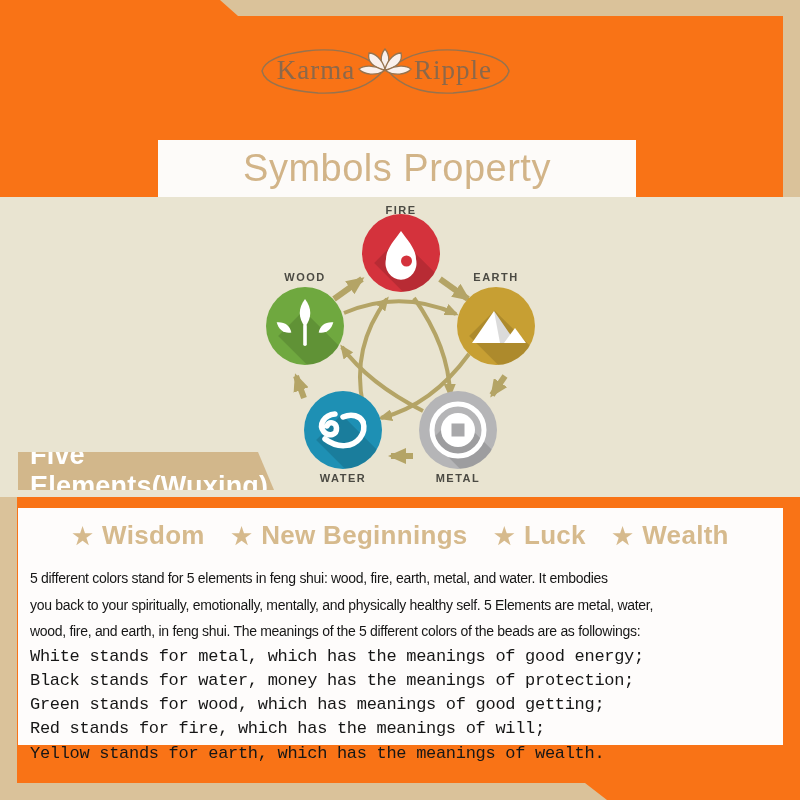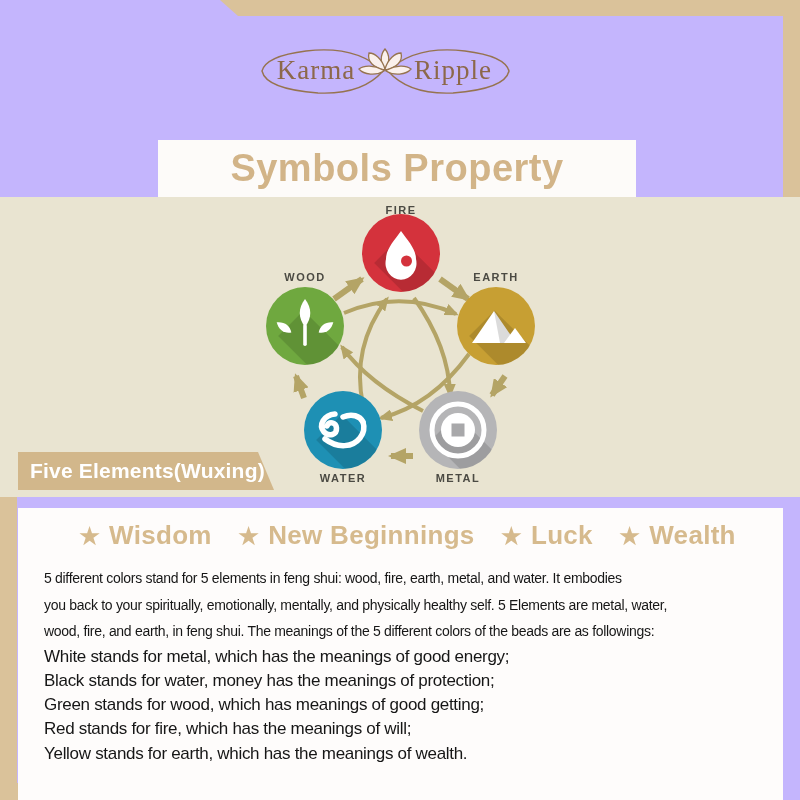--- a/index.html
+++ b/index.html
@@ -1,57 +1,57 @@
 <!DOCTYPE html>
 <html><head>
 <meta charset="utf-8">
 <style>
   * { margin:0; padding:0; box-sizing:border-box; }
   html,body { width:800px; height:800px; }
   body { font-family:"Liberation Sans", sans-serif; }
-  .page { position:relative; width:800px; height:800px; background:#c4b5fd; overflow:hidden; }
+  .page { position:relative; width:800px; height:800px; background:#f97316; overflow:hidden; }
 
   
   .band-top    { position:absolute; left:220px; top:0; width:580px; height:16px; background:#dac29a;
                  clip-path:polygon(0 0,100% 0,100% 100%,18px 100%); }
   .strip-right { position:absolute; left:783px; top:0; width:17px; height:497px; background:#dac29a; }
   .strip-left  { position:absolute; left:0; top:198px; width:17px; height:602px; background:#dac29a;
                  clip-path:polygon(0 0,100% 20px,100% 100%,0 100%); }
   .band-bottom { position:absolute; left:0; top:783px; width:607px; height:17px; background:#dac29a;
                  clip-path:polygon(0 0,585px 0,100% 100%,0 100%); }
 
   
   .logo { position:absolute; left:238px; top:42px; width:320px; height:60px; }
   .logo text { font-family:"Liberation Serif", serif; font-size:27px; fill:#8c684a; letter-spacing:1px; }
 
   
   .title-panel { position:absolute; left:158px; top:140px; width:478px; height:57px;
                  background:#fdfbf9; display:flex; align-items:center; justify-content:center; }
-  .title-panel h1 { font-size:38px; font-weight:bold; color:#d2b488; letter-spacing:0.5px; }
+  .title-panel h1 { font-size:38px; font-weight:normal; color:#d2b488; letter-spacing:0.5px; }
 
   
   .diagram-bg { position:absolute; left:0; top:197px; width:800px; height:300px; background:#e9e4d1; }
   .diagram-svg { position:absolute; left:0; top:197px; width:800px; height:300px; }
   .el-label { font-size:11px; font-weight:bold; letter-spacing:1.5px; fill:#4b4a43; text-anchor:middle; }
 
   
   .wuxing-banner { position:absolute; left:18px; top:452px; width:256px; height:38px; background:#d2b78b;
                    clip-path:polygon(0 0,240px 0,100% 100%,0 100%);
                    display:flex; align-items:center; padding-left:12px; }
-  .wuxing-banner span { color:#ffffff; font-size:21px; font-weight:bold; letter-spacing:0.2px; }
-
-  
-  .content-panel { position:absolute; left:18px; top:508px; width:765px; height:293px; background:#fefcfb;padding-left:14px; }
+  .wuxing-banner span { color:#ffffff; font-size:27px; font-weight:bold; letter-spacing:0.2px; }
+
+  
+  .content-panel { position:absolute; left:18px; top:508px; width:765px; height:237px; background:#fefcfb; }
   .keywords { text-align:center; padding-top:8px; line-height:38px; white-space:nowrap; }
   .kw-item { display:inline-block; margin:0 11px; color:#d6ba8d; font-size:26px; font-weight:bold; letter-spacing:0.3px; }
   .kw-star { font-size:23px; margin-right:9px; }
   .bodytext { padding:0 12px 0 12px; color:#161616; }
   .intro  { margin-top:7px; }
   .intro  div { font-size:14px; line-height:26.5px; letter-spacing:-0.3px; white-space:nowrap; overflow:hidden; }
-  .meanings div { font-size:17px; line-height:24.3px; letter-spacing:-0.3px; white-space:nowrap; overflow:hidden; }
+  .meanings div { font-size:17px; line-height:24.3px; letter-spacing:-0.3px; white-space:nowrap; overflow:hidden;font-family:Liberation Mono, monospace; }
 </style>
 </head>
 <body>
 
 <div class="page">
 
   <div class="band-top"></div>
   <div class="strip-right"></div>
   <div class="strip-left"></div>
   <div class="band-bottom"></div>

